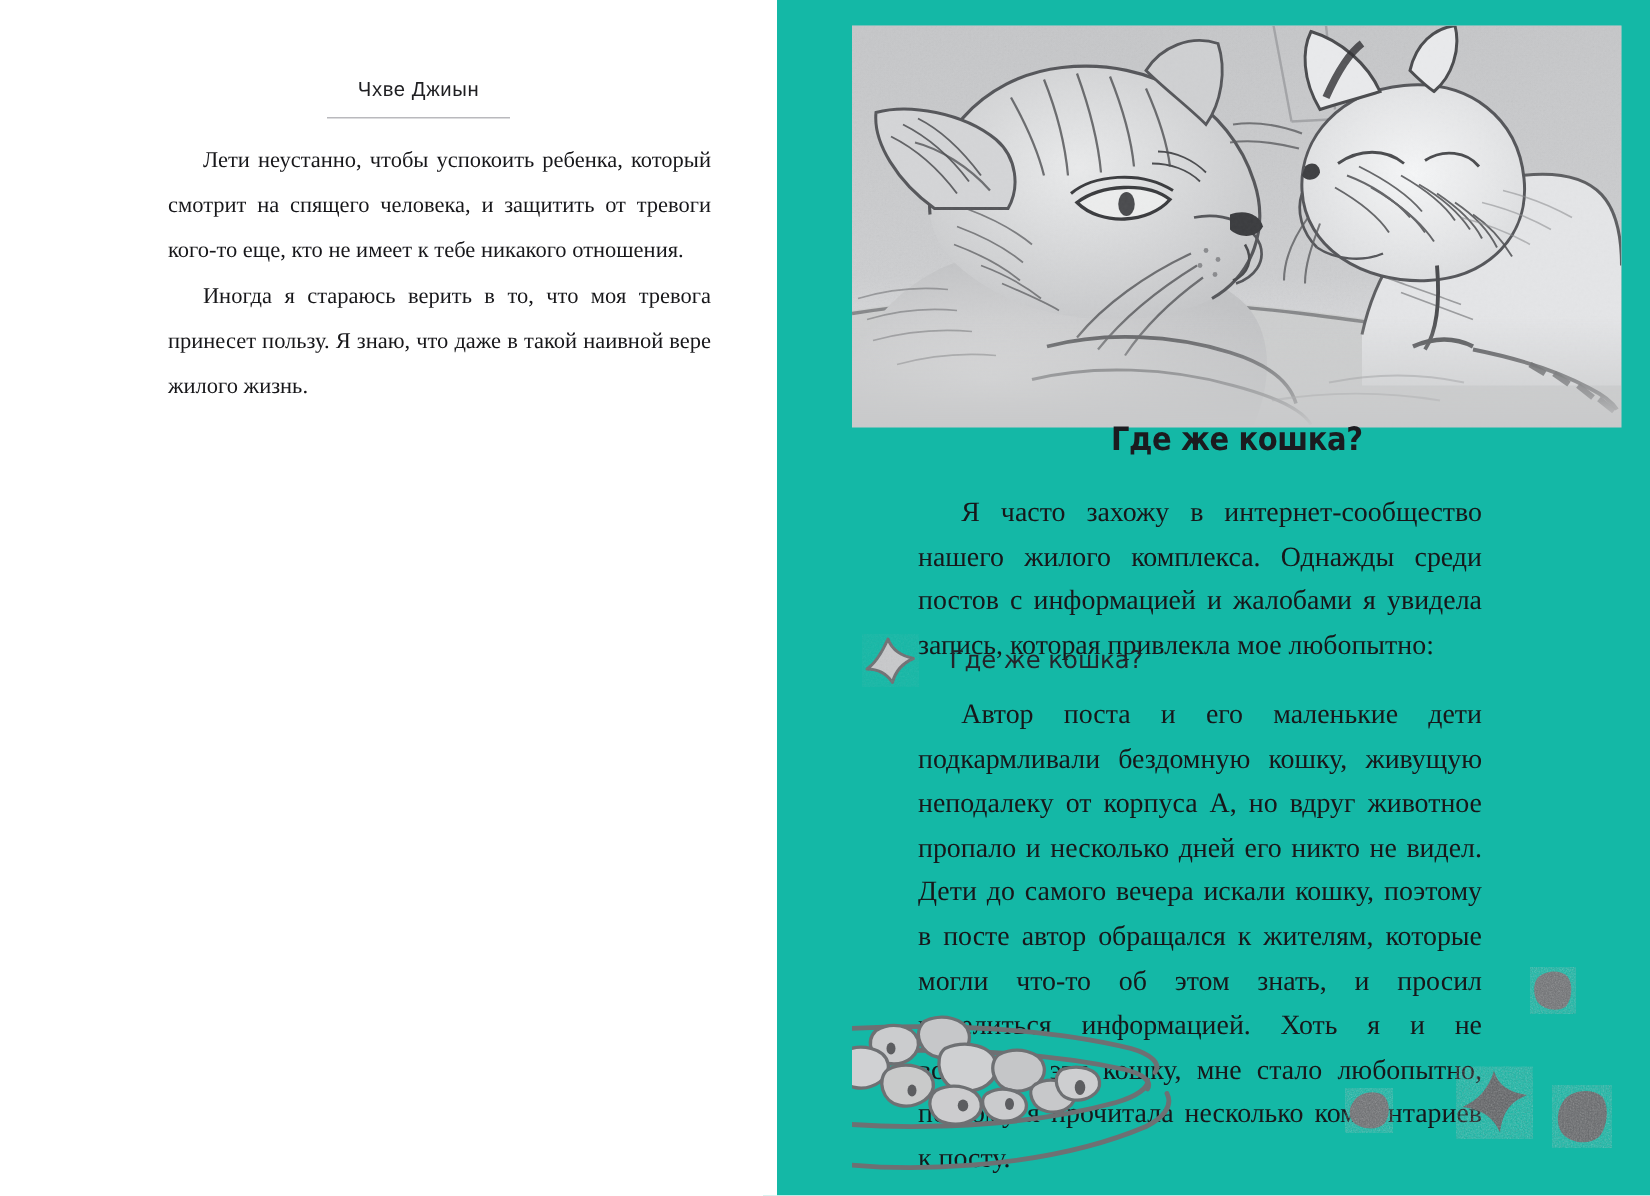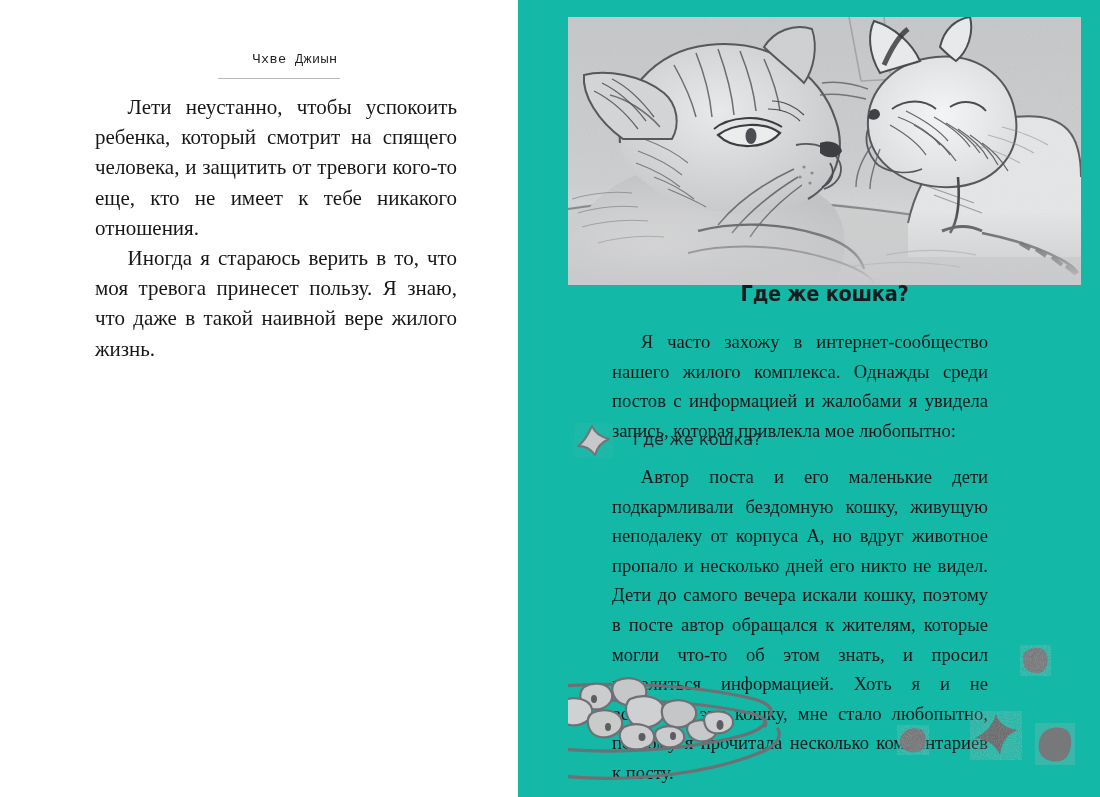--- a/index.html
+++ b/index.html
@@ -19,39 +19,39 @@
 
   
   .page-left {
     position: absolute;
     left: 0; top: 0;
     width: 518px; height: 797px;
     background: #ffffff;
   }
   .running-head {
     position: absolute;
-    left: 134px; top: 52px;
+    left: 118px; top: 52px;
     width: 322px;
     text-align: center;
-    font-family: Liberation Mono, monospace;
+    font-family: Liberation Sans, sans-serif;
     font-size: 13.5px;
     letter-spacing: .4px;
     color: #1f1f22;
   }
   .head-rule {
     position: absolute;
     left: 218px; top: 78px;
     width: 122px; height: 1px;
     background: #b9b9bd;
   }
   .left-body {
     position: absolute;
-    left: 95px; top: 92px;
+    left: 112px; top: 92px;
     width: 362px;
-    font-size: 21px;
+    font-size: 15px;
     line-height: 30.2px;
     color: #17171a;
     text-align: justify;
     text-justify: inter-word;
     hyphens: manual;
   }
   .left-body p { margin: 0; text-indent: 1.55em; }
 
   
   .page-right {

